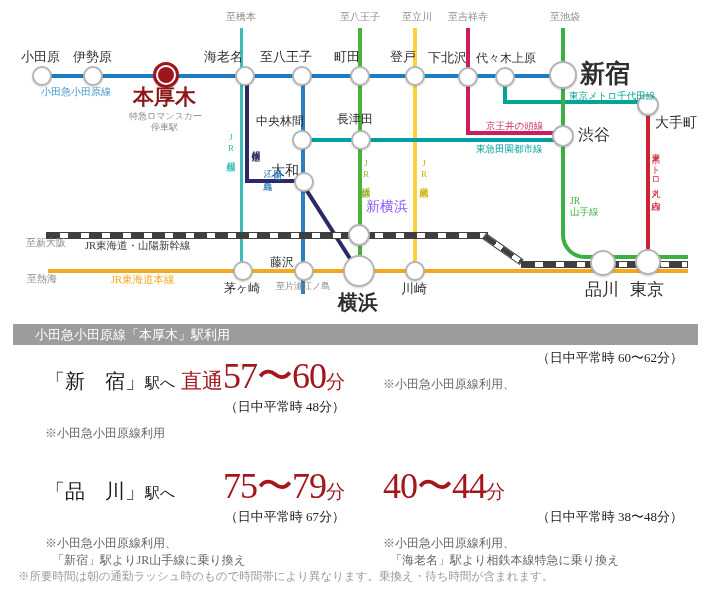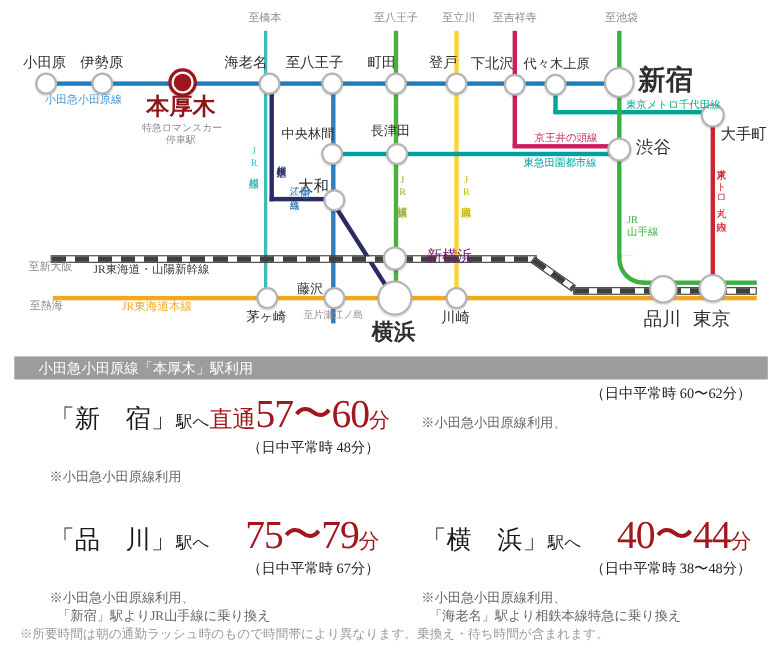--- a/index.html
+++ b/index.html
@@ -17,21 +17,21 @@
   .stn.hon::after{content:'';position:absolute;inset:2px;background:#9e1520;border-radius:50%;}
   .mtxt{position:absolute;z-index:3;line-height:1.15;white-space:pre-line;}
   .mtxt.v{writing-mode:vertical-rl;text-orientation:upright;letter-spacing:1px;line-height:1.1;}
   
   .bar{position:absolute;left:13px;top:324px;width:685px;height:21px;background:#9c9c9c;}
   .bar span{display:block;padding-left:22px;line-height:21px;font-size:13px;color:#fff;}
   
   .route{position:absolute;width:300px;}
   .r-top{display:flex;justify-content:space-between;align-items:baseline;}
   .r-name{white-space:nowrap;}
-  .r-name .st{font-size:23px;color:#1a1a1a;}
+  .r-name .st{font-size:20px;color:#1a1a1a;}
   .r-name .eki{font-size:15px;color:#1a1a1a;}
   .r-time{white-space:nowrap;color:#a3161e;}
   .r-time .pfx{font-size:21px;}
   .r-time .num{font-size:36px;letter-spacing:-1px;}
   .r-time .unit{font-size:19px;}
   .r-normal{text-align:right;font-size:13px;color:#222;margin-top:-3px;}
   .r-notes{margin-top:9px;font-size:12px;color:#666;line-height:1.45;}
   .r-notes div:nth-child(2){margin-left:7px;}
   
   .footer{position:absolute;left:18px;top:569px;font-size:11.5px;color:#9a9a9a;}
@@ -95,21 +95,21 @@
       <div class="mtxt" style="left: 334px; top: 50px; font-size: 13px; color: rgb(46, 46, 46);">町田</div>
       <div class="mtxt" style="left: 390px; top: 50px; font-size: 13px; color: rgb(46, 46, 46);">登戸</div>
       <div class="mtxt" style="left: 428px; top: 51px; font-size: 13px; color: rgb(46, 46, 46);">下北沢</div>
       <div class="mtxt" style="left: 476px; top: 52px; font-size: 12px; color: rgb(46, 46, 46);">代々木上原</div>
       <div class="mtxt" style="left: 580px; top: 60px; font-size: 25px; color: rgb(46, 46, 46); font-weight: bold;">新宿</div>
       <div class="mtxt" style="left: 655px; top: 115px; font-size: 14px; color: rgb(46, 46, 46);">大手町</div>
       <div class="mtxt" style="left: 578px; top: 126px; font-size: 16px; color: rgb(46, 46, 46);">渋谷</div>
       <div class="mtxt" style="left: 256px; top: 115px; font-size: 12px; color: rgb(46, 46, 46);">中央林間</div>
       <div class="mtxt" style="left: 337px; top: 113px; font-size: 12px; color: rgb(46, 46, 46);">長津田</div>
       <div class="mtxt" style="left: 271px; top: 163px; font-size: 14px; color: rgb(46, 46, 46);">大和</div>
-      <div class="mtxt" style="left: 366px; top: 226px; font-size: 14px; color: #701a75; margin-left: 22px;">新横浜</div>
+      <div class="mtxt" style="left: 366px; top: 199px; font-size: 14px; color: #8b5cf6;">新横浜</div>
       <div class="mtxt" style="left: 270px; top: 256px; font-size: 12px; color: rgb(46, 46, 46);">藤沢</div>
       <div class="mtxt" style="left: 224px; top: 282px; font-size: 12px; color: rgb(46, 46, 46);">茅ヶ崎</div>
       <div class="mtxt" style="left: 338px; top: 291px; font-size: 20px; color: rgb(46, 46, 46); font-weight: bold;">横浜</div>
       <div class="mtxt" style="left: 401px; top: 282px; font-size: 13px; color: rgb(46, 46, 46);">川崎</div>
       <div class="mtxt" style="left: 585px; top: 280px; font-size: 17px; color: rgb(46, 46, 46);">品川</div>
       <div class="mtxt" style="left: 630px; top: 280px; font-size: 17px; color: rgb(46, 46, 46);">東京</div>
       <div class="mtxt" style="left: 226px; top: 11px; font-size: 10px; color: rgb(138, 138, 138);">至橋本</div>
       <div class="mtxt" style="left: 340px; top: 11px; font-size: 10px; color: rgb(138, 138, 138);">至八王子</div>
       <div class="mtxt" style="left: 402px; top: 11px; font-size: 10px; color: rgb(138, 138, 138);">至立川</div>
       <div class="mtxt" style="left: 448px; top: 11px; font-size: 10px; color: rgb(138, 138, 138);">至吉祥寺</div>
@@ -164,21 +164,20 @@
     </div>
     <div class="r-normal">（日中平常時 67分）</div>
     <div class="r-notes">
       <div>※小田急小田原線利用、</div>
       <div>「新宿」駅よりJR山手線に乗り換え</div>
     </div>
   </div>
 
   <div class="route" style="left:383px;top:462px;">
     <div class="r-top">
-      <div class="r-name"><span class="st">「横　浜」</span><span class="eki">駅へ</span></div>
       <div class="r-time"><span class="pfx"></span><span class="num">40〜44</span><span class="unit">分</span></div>
     </div>
     <div class="r-normal">（日中平常時 38〜48分）</div>
     <div class="r-notes">
       <div>※小田急小田原線利用、</div>
       <div>「海老名」駅より相鉄本線特急に乗り換え</div>
     </div>
   </div>
 
   <div class="footer">※所要時間は朝の通勤ラッシュ時のもので時間帯により異なります。乗換え・待ち時間が含まれます。</div>

